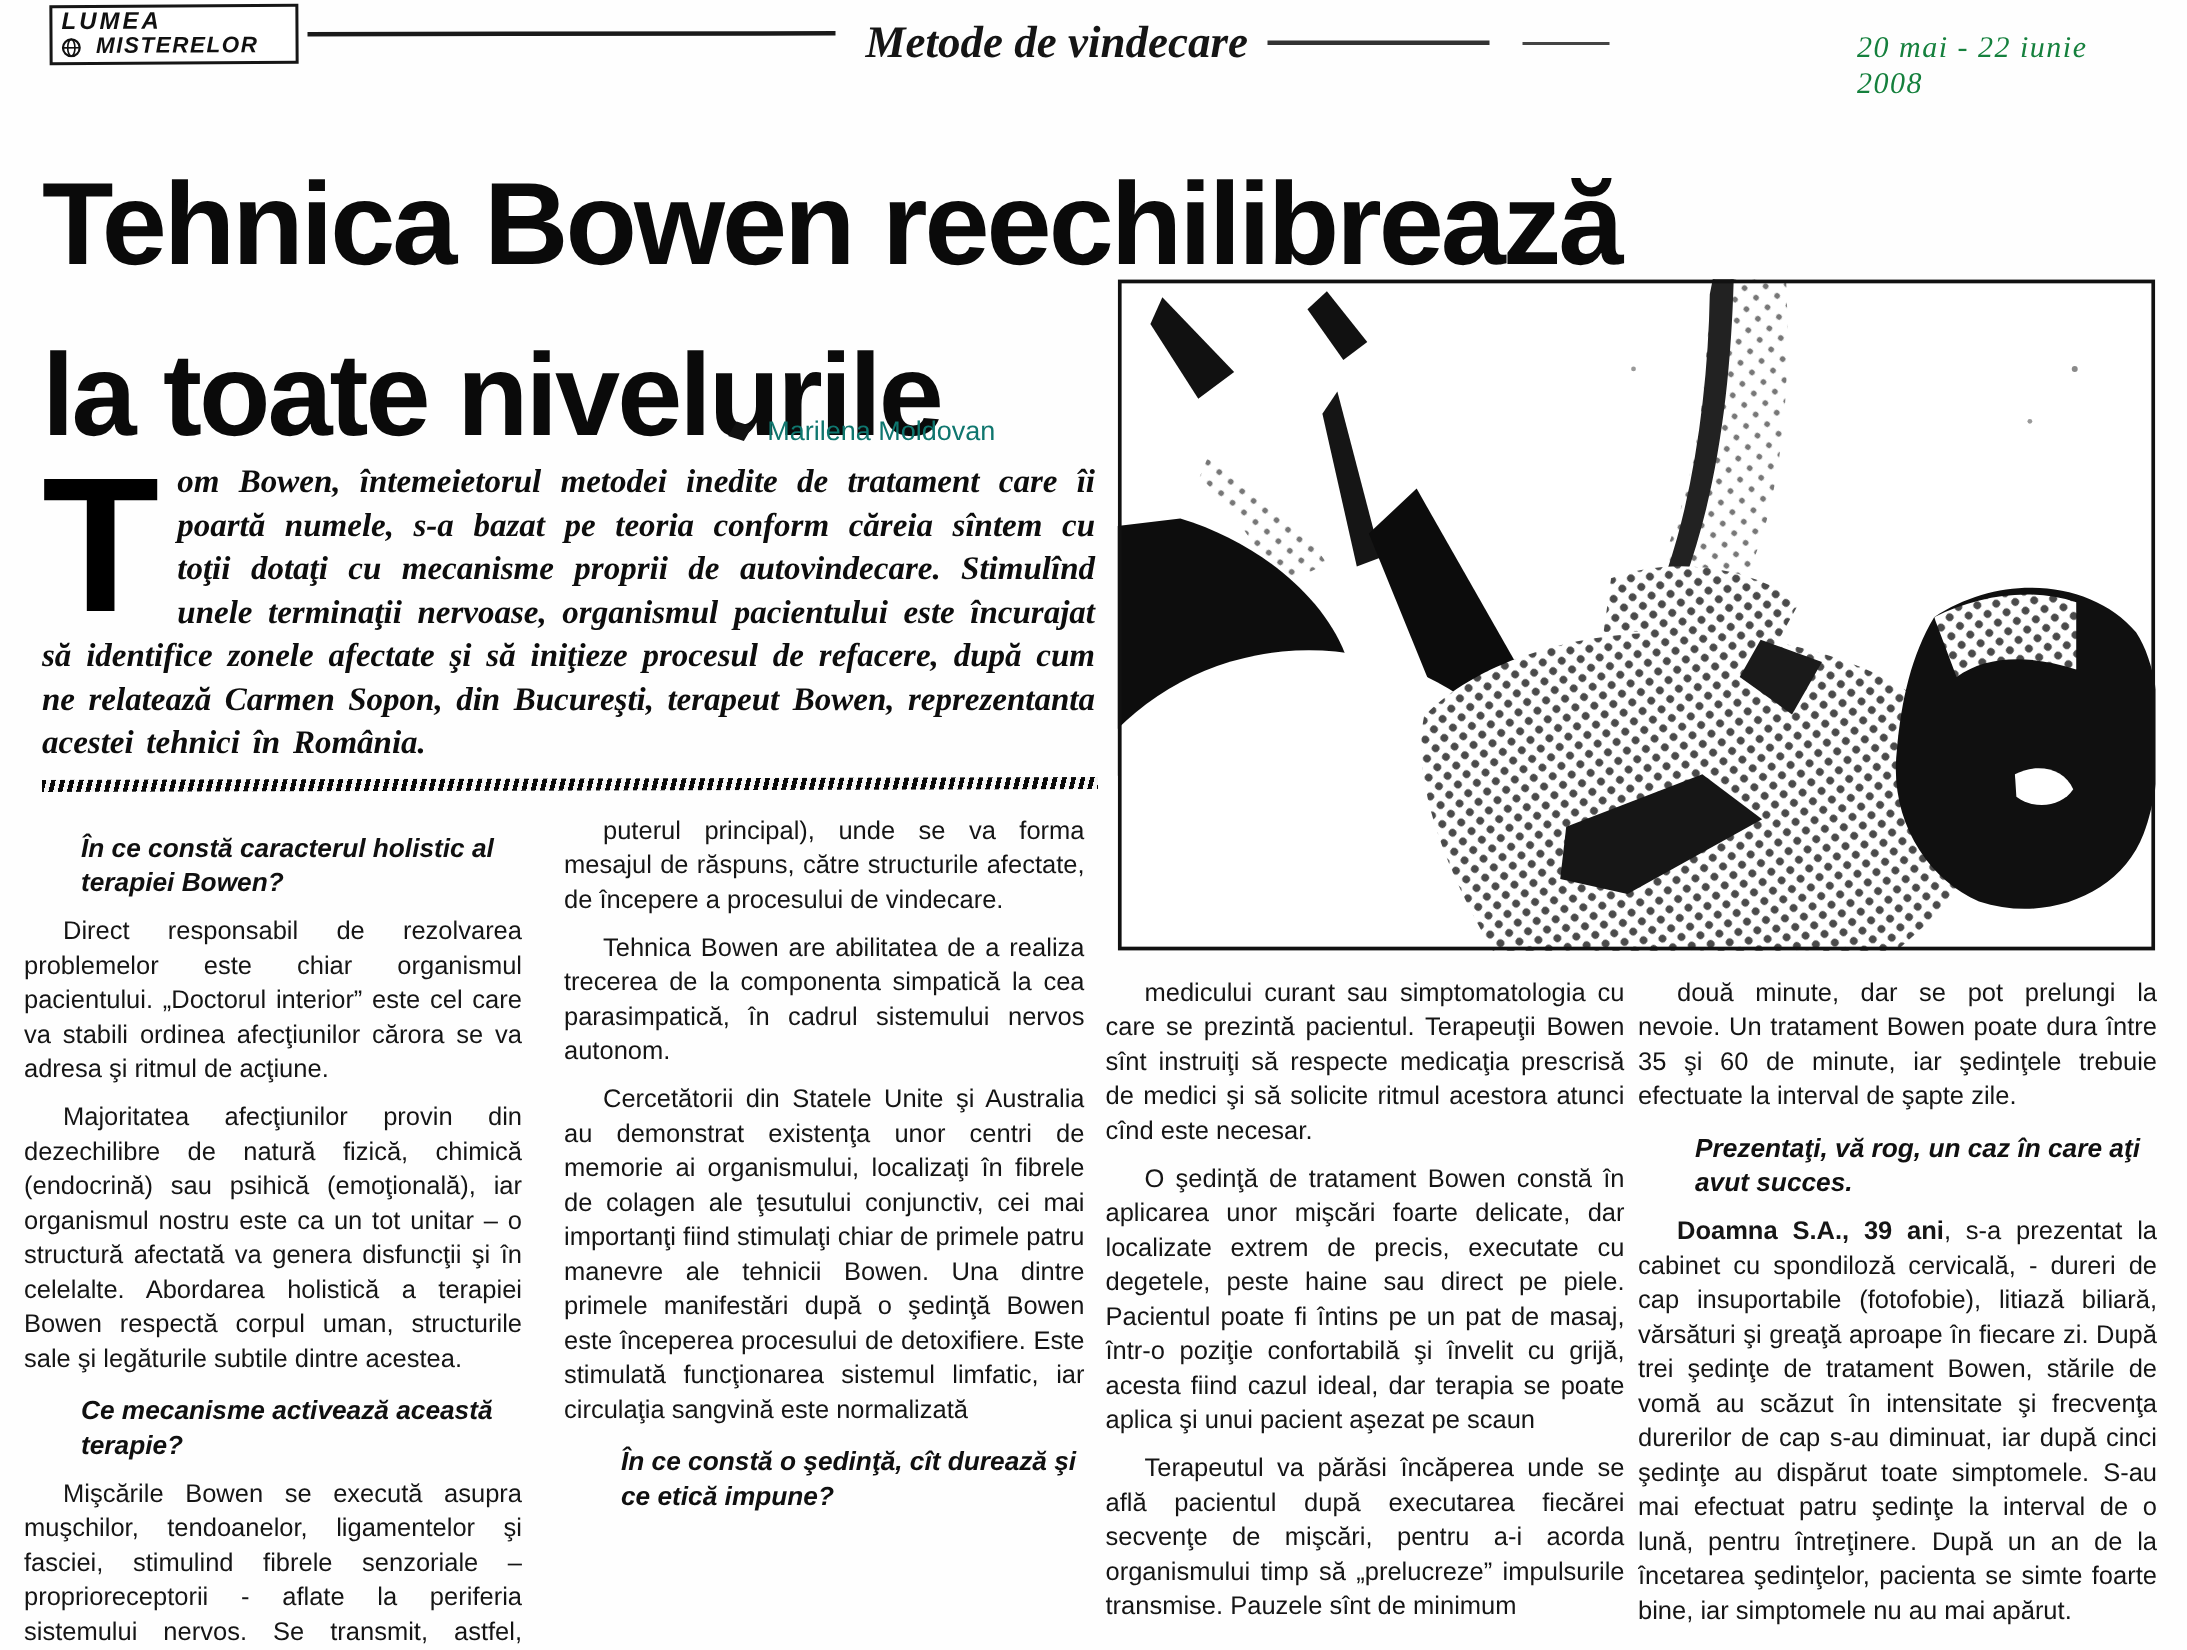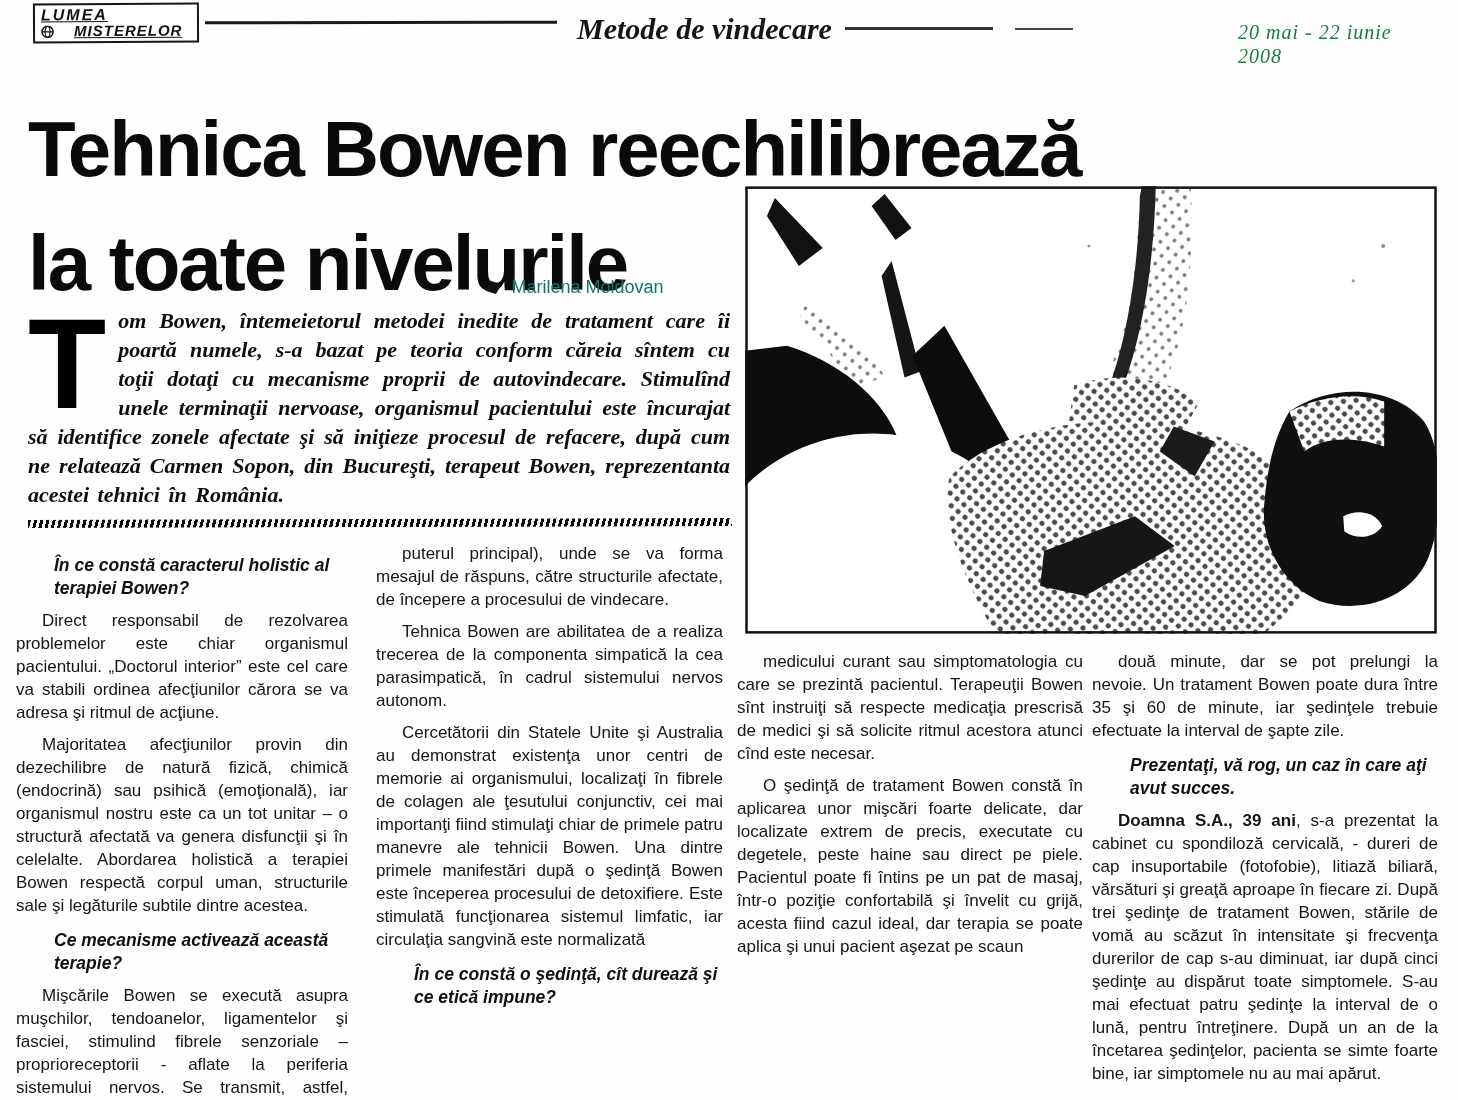--- a/index.html
+++ b/index.html
@@ -5,24 +5,24 @@
   html,body{margin:0;padding:0;}
   body{
     width:1458px;height:1100px;position:relative;overflow:hidden;
     background:#fefefe;color:#111;
     font-family:"Liberation Sans", sans-serif;
   }
   
   .logo-box{
     position:absolute;left:33px;top:3px;width:166px;height:40px;
     border:2px solid #161616;background:#fff;
-    padding:1px 6px;box-sizing:border-box;transform:rotate(-0.3deg);text-decoration:underline;
+    padding:1px 6px;box-sizing:border-box;transform:rotate(-0.3deg);
   }
   .logo-l1{font:italic 800 16px/17px "Liberation Sans",sans-serif;letter-spacing:2px;}
-  .logo-l2{font:italic 800 15px/16px "Liberation Sans",sans-serif;letter-spacing:1px;display:flex;align-items:center;gap:20px;}
+  .logo-l2{font:italic 800 15px/16px "Liberation Sans",sans-serif;letter-spacing:1px;display:flex;align-items:center;gap:10px;}
   .globe{width:13px;height:13px;display:inline-block;}
   .mast-rule{position:absolute;background:#1a1a1a;}
   .rule-a{left:205px;top:21px;width:352px;height:3px;transform:rotate(-0.1deg);}
   .rule-b{left:845px;top:27px;width:148px;height:3px;background:#333;}
   .rule-c{left:1015px;top:28px;width:58px;height:2px;background:#444;}
   .section-title{
     position:absolute;left:577px;top:12px;
     font:italic 600 30px/34px "Liberation Serif",serif;color:#151515;
   }
   .issue-date{
@@ -174,19 +174,20 @@
 <div class="col col-2">
   <p>puterul principal), unde se va forma mesajul de răspuns, către structurile afectate, de începere a procesului de vindecare.</p>
   <p>Tehnica Bowen are abilitatea de a realiza trecerea de la componenta simpatică la cea parasimpatică, în cadrul sistemului nervos autonom.</p>
   <p>Cercetătorii din Statele Unite şi Australia au demonstrat existenţa unor centri de memorie ai organismului, localizaţi în fibrele de colagen ale ţesutului conjunctiv, cei mai importanţi fiind stimulaţi chiar de primele patru manevre ale tehnicii Bowen. Una dintre primele manifestări după o şedinţă Bowen este începerea procesului de detoxifiere. Este stimulată funcţionarea sistemul limfatic, iar circulaţia sangvină este normalizată</p>
   <h3>În ce constă o şedinţă, cît durează şi ce etică impune?</h3>
 </div>
 
 <div class="col col-3">
   <p>medicului curant sau simptomatologia cu care se prezintă pacientul. Terapeuţii Bowen sînt instruiţi să respecte medicaţia prescrisă de medici şi să solicite ritmul acestora atunci cînd este necesar.</p>
   <p>O şedinţă de tratament Bowen constă în aplicarea unor mişcări foarte delicate, dar localizate extrem de precis, executate cu degetele, peste haine sau direct pe piele. Pacientul poate fi întins pe un pat de masaj, într-o poziţie confortabilă şi învelit cu grijă, acesta fiind cazul ideal, dar terapia se poate aplica şi unui pacient aşezat pe scaun</p>
+  <p>Terapeutul va părăsi încăperea unde se află pacientul după executarea fiecărei secvenţe de mişcări, pentru a-i acorda organismului timp să „prelucreze” impulsurile transmise. Pauzele sînt de minimum</p>
 </div>
 
 <div class="col col-4">
   <p>două minute, dar se pot prelungi la nevoie. Un tratament Bowen poate dura între 35 şi 60 de minute, iar şedinţele trebuie efectuate la interval de şapte zile.</p>
   <h3>Prezentaţi, vă rog, un caz în care aţi avut succes.</h3>
   <p><span class="case-lead">Doamna S.A., 39 ani</span><span>, s-a prezentat la cabinet cu spondiloză cervicală, - dureri de cap insuportabile (fotofobie), litiază biliară, vărsături şi greaţă aproape în fiecare zi. După trei şedinţe de tratament Bowen, stările de vomă au scăzut în intensitate şi frecvenţa durerilor de cap s-au diminuat, iar după cinci şedinţe au dispărut toate simptomele. S-au mai efectuat patru şedinţe la interval de o lună, pentru întreţinere. După un an de la încetarea şedinţelor, pacienta se simte foarte bine, iar simptomele nu au mai apărut.</span></p>
 </div>
 
 </body></html>

